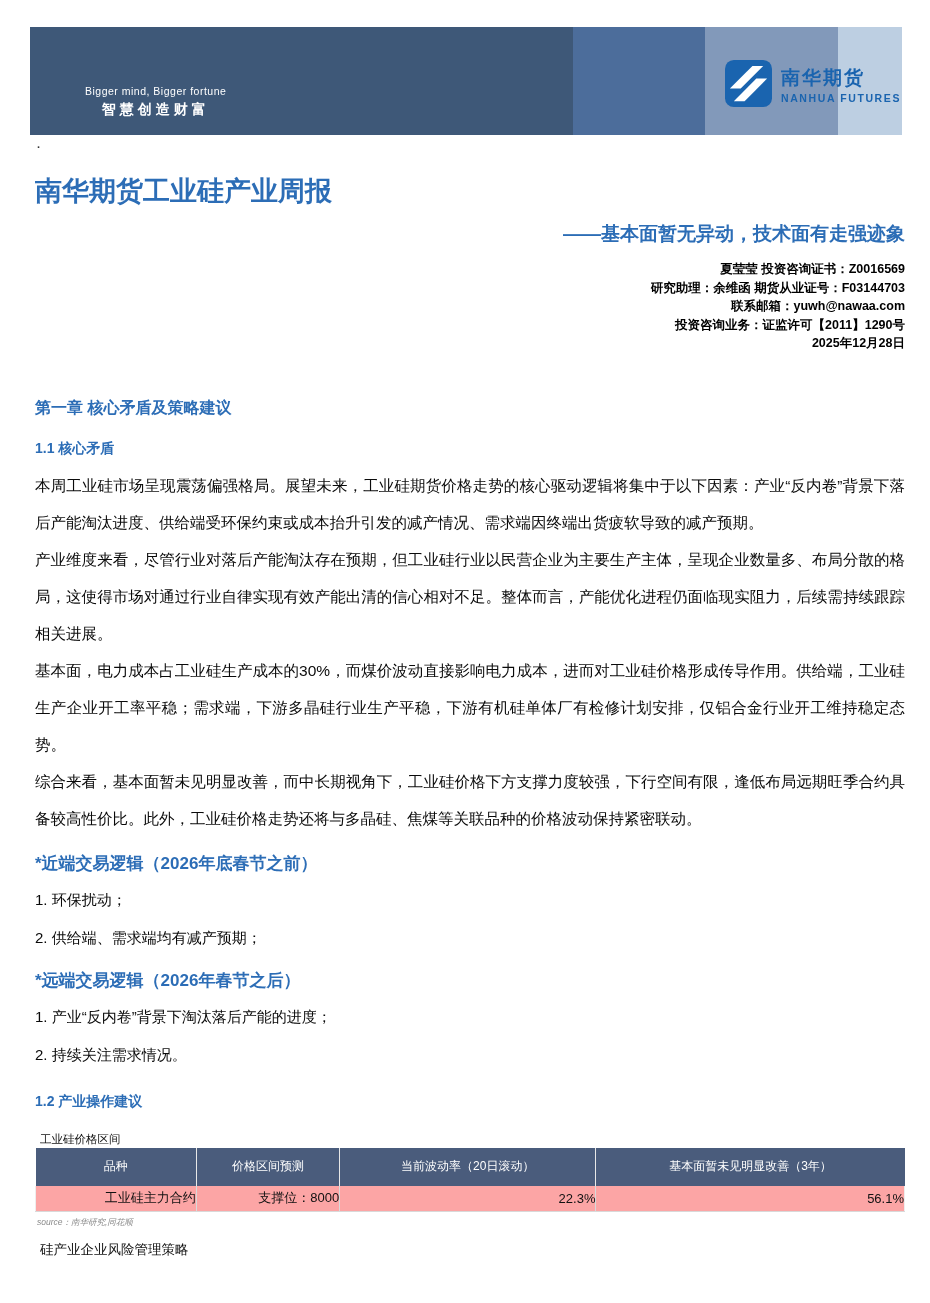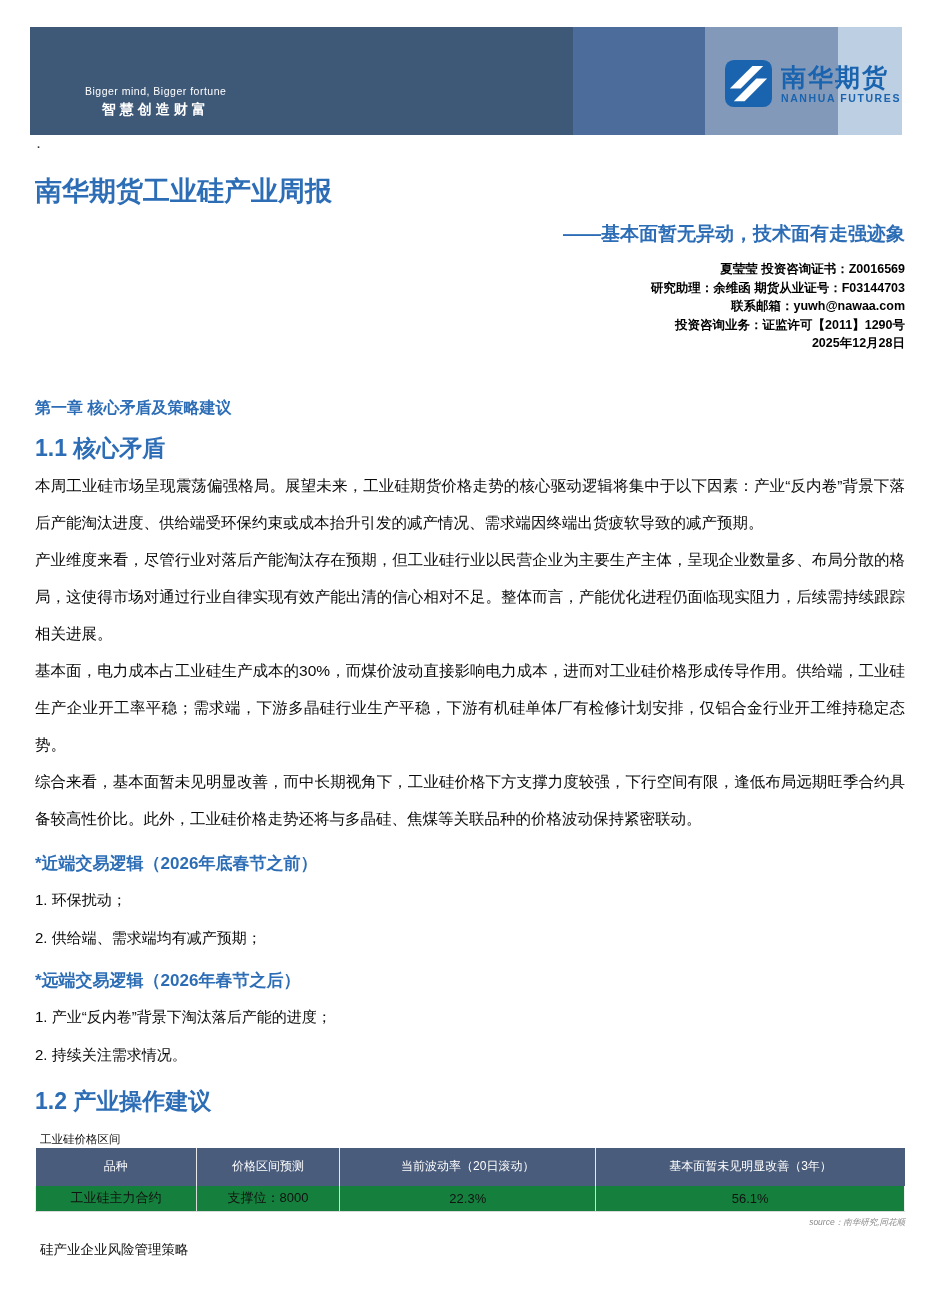--- a/index.html
+++ b/index.html
@@ -17,54 +17,54 @@
   .band1 { width:543px; background:#3e5878; position:relative; }
   .band2 { width:132px; background:#4c6d9b; }
   .band3 { width:133px; background:#8299ba; }
   .band4 { flex:1; background:#bdcfe2; }
   .slogan { position:absolute; left:55px; top:58px; text-align:center; color:#fff; }
   .slogan-en { font-size:10.5px; letter-spacing:0.5px; }
   .slogan-zh { font-size:14px; font-weight:bold; letter-spacing:4px; margin-top:4px; }
   .logo-block { position:absolute; left:695px; top:33px; display:flex; align-items:center; }
   .logo-icon { width:47px; height:47px; display:block; }
   .logo-text { margin-left:9px; }
-  .logo-zh { font-size:25px; font-weight:bold; color:#1a64af; letter-spacing:2px; line-height:27px; }
+  .logo-zh { font-size:19px; font-weight:bold; color:#1a64af; letter-spacing:2px; line-height:27px; }
   .logo-en { font-size:10.5px; font-weight:bold; color:#1a64af; letter-spacing:1.6px; margin-top:1px; }
   
   .content { margin:0 25px 0 35px; width:870px; }
   .stray-mark { margin:4px 0 0 2px; font-size:11px; font-weight:bold; color:#333; line-height:10px; }
   .report-title { margin-top:24px; font-size:27px; font-weight:bold; color:#2c6db6; line-height:36px; }
   .report-subtitle { margin-top:12px; font-size:19px; font-weight:bold; color:#2c6db6; text-align:right; line-height:26px; }
   .authors { margin-top:13px; text-align:right; font-size:12.5px; font-weight:bold; color:#000; line-height:18.5px; }
   .chapter-title { margin-top:40px; font-size:16px; font-weight:bold; color:#2c6db6; line-height:29px; }
-  .section-title { margin-top:14px; font-size:23px; font-weight:bold; color:#2c6db6; line-height:25px; }
+  .section-title { margin-top:14px; font-size:14px; font-weight:bold; color:#2c6db6; line-height:25px; }
   .body-paras { margin-top:6px; }
   .body-paras p {
     font-size:15.5px; line-height:37px; text-align:justify; color:#0a0a0a;
   }
   .logic-title { margin-top:14px; font-size:17px; font-weight:bold; color:#2c6db6; line-height:26px; }
   .logic-item { margin-top:11px; font-size:15px; line-height:24px; color:#0a0a0a; }
   .logic-item + .logic-item { margin-top:14px; }
   .section-1-2 { margin-top:22px; }
   
   .table-caption { margin-top:18px; margin-left:5px; font-size:11.5px; color:#111; line-height:15px; }
   table.price-table { margin-top:1px; width:870px; border-collapse:collapse; table-layout:fixed; }
   .price-table th {
     background:#4a5c7c; color:#fff; font-weight:normal; font-size:12px;
     height:38px; border-right:1px solid #e8e8e8; text-align:center;
   }
   .price-table th:last-child { border-right:none; }
   .price-table td {
-    background:#15803d; color:#111; font-size:13px; height:26px; text-align:center;
+    background:#fca5a5; color:#111; font-size:13px; height:26px; text-align:right;
     border-right:1px solid #d9d9d9; border-bottom:1px solid #d9d9d9;
   }
   .price-table td:first-child { border-left:1px solid #eee; }
   .price-table td:last-child { border-right:1px solid #eee; }
   .col1 { width:18.5%; } .col2 { width:16.5%;margin-left:7px; } .col3 { width:29.5%; } .col4 { width:35.5%; }
-  .source-note { margin-top:5px; margin-left:2px; font-size:8.5px; color:#8a8a8a; font-style:italic; line-height:11px;text-align:right; }
+  .source-note { margin-top:5px; margin-left:2px; font-size:8.5px; color:#8a8a8a; font-style:italic; line-height:11px; }
   .strategy-title { margin-top:13px; margin-left:5px; font-size:13.5px; color:#111; line-height:17px; }
 </style>
 </head>
 <body>
 
 <div class="banner">
   <div class="band1"></div>
   <div class="band2"></div>
   <div class="band3"></div>
   <div class="band4"></div>

